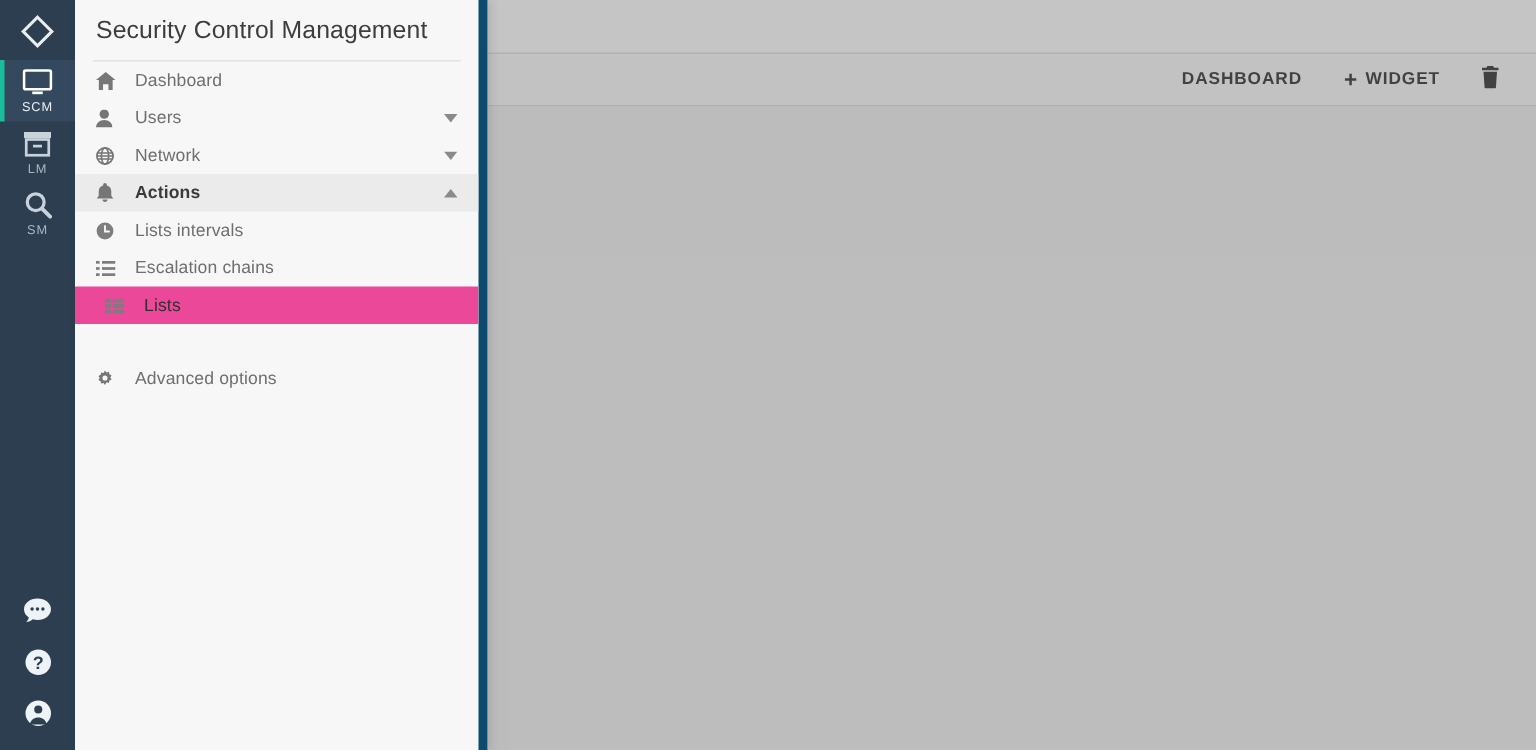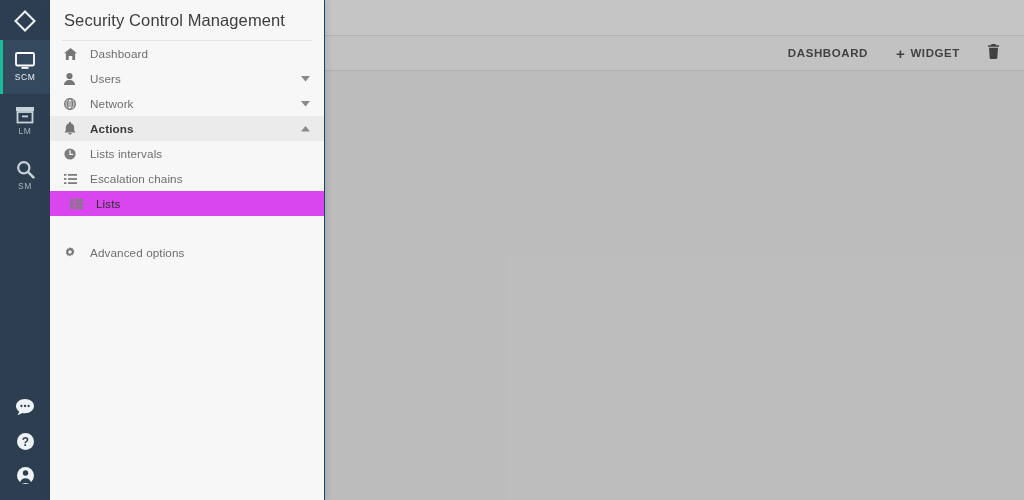--- a/index.html
+++ b/index.html
@@ -50,21 +50,21 @@
   .rail {
     position: absolute; left: 0; top: 0; width: 50px; height: 500px;
     background: #2c3e50; z-index: 40;
     display: flex; flex-direction: column; align-items: center;
   }
   .rail-logo {
     height: 38px; width: 50px; display: flex;
     align-items: center; justify-content: center; margin-top: 2px;
   }
   .rail-item {
-    position: relative; width: 50px; height: 54px;
+    position: relative; width: 50px; height: 41px;
     display: flex; flex-direction: column;
     align-items: center; justify-content: center; gap: 2px;
     cursor: pointer; color: #c8d2da;
   }
   .rail-item.active { background: #34495e; color: #ffffff; }
   .rail-item.active::before {
     content: ""; position: absolute; left: 0; top: 0;
     width: 3px; height: 100%; background: #1abc9c;
   }
   .rail-label {
@@ -77,21 +77,21 @@
   .rail-btm-item {
     width: 50px; height: 34px; display: flex;
     align-items: center; justify-content: center; color: #dfe6ec; cursor: pointer;
   }
   .rail svg, .rail-btm-item svg { display: block; }
 
   
   .panel {
     position: absolute; left: 50px; top: 0; width: 275px; height: 500px;
     background: #f7f7f7; z-index: 50;
-    border-right: 1px solid #0c4a6e;
+    border-right: 6px solid #0c4a6e;
     box-shadow: 2px 0 6px rgba(0,0,0,0.10);
     overflow: hidden;
   }
   .panel-title {
     height: 40px; display: flex; align-items: center;
     padding: 0 0 0 14px;
     font-size: 16.5px; color: #3d3d3d; font-weight: normal;
     letter-spacing: .1px;
   }
   .panel-divider { height: 1px; background: #e2e2e2; margin: 0 12px; }
@@ -102,21 +102,21 @@
   }
   .menu-item .mi-icon {
     width: 26px; flex: 0 0 26px; display: flex; align-items: center;
     justify-content: flex-start; color: #767676;
   }
   .menu-item .mi-label {
     font-size: 11.7px; color: #6e6e6e; letter-spacing: .1px; line-height: 1;
   }
   .menu-item.selected { background: #ebebeb; text-align: right; }
   .menu-item.selected .mi-label { color: #3a3a3a; font-weight: bold; }
-  .menu-item.current { background: #d946ef; padding-left: 20px; }
+  .menu-item.current { background: #ec4899; padding-left: 20px; }
   .menu-item.current .mi-label { color: #2f2f2f; }
   .menu-item .mi-caret {
     position: absolute; right: 14px; top: 0; bottom: 0;
     display: flex; align-items: center; color: #8a8a8a;
   }
   .menu-group { }
   .menu-gap { height: 12px; }
   .sub .mi-icon { color: #7d7d7d; }
 </style>
 </head>

